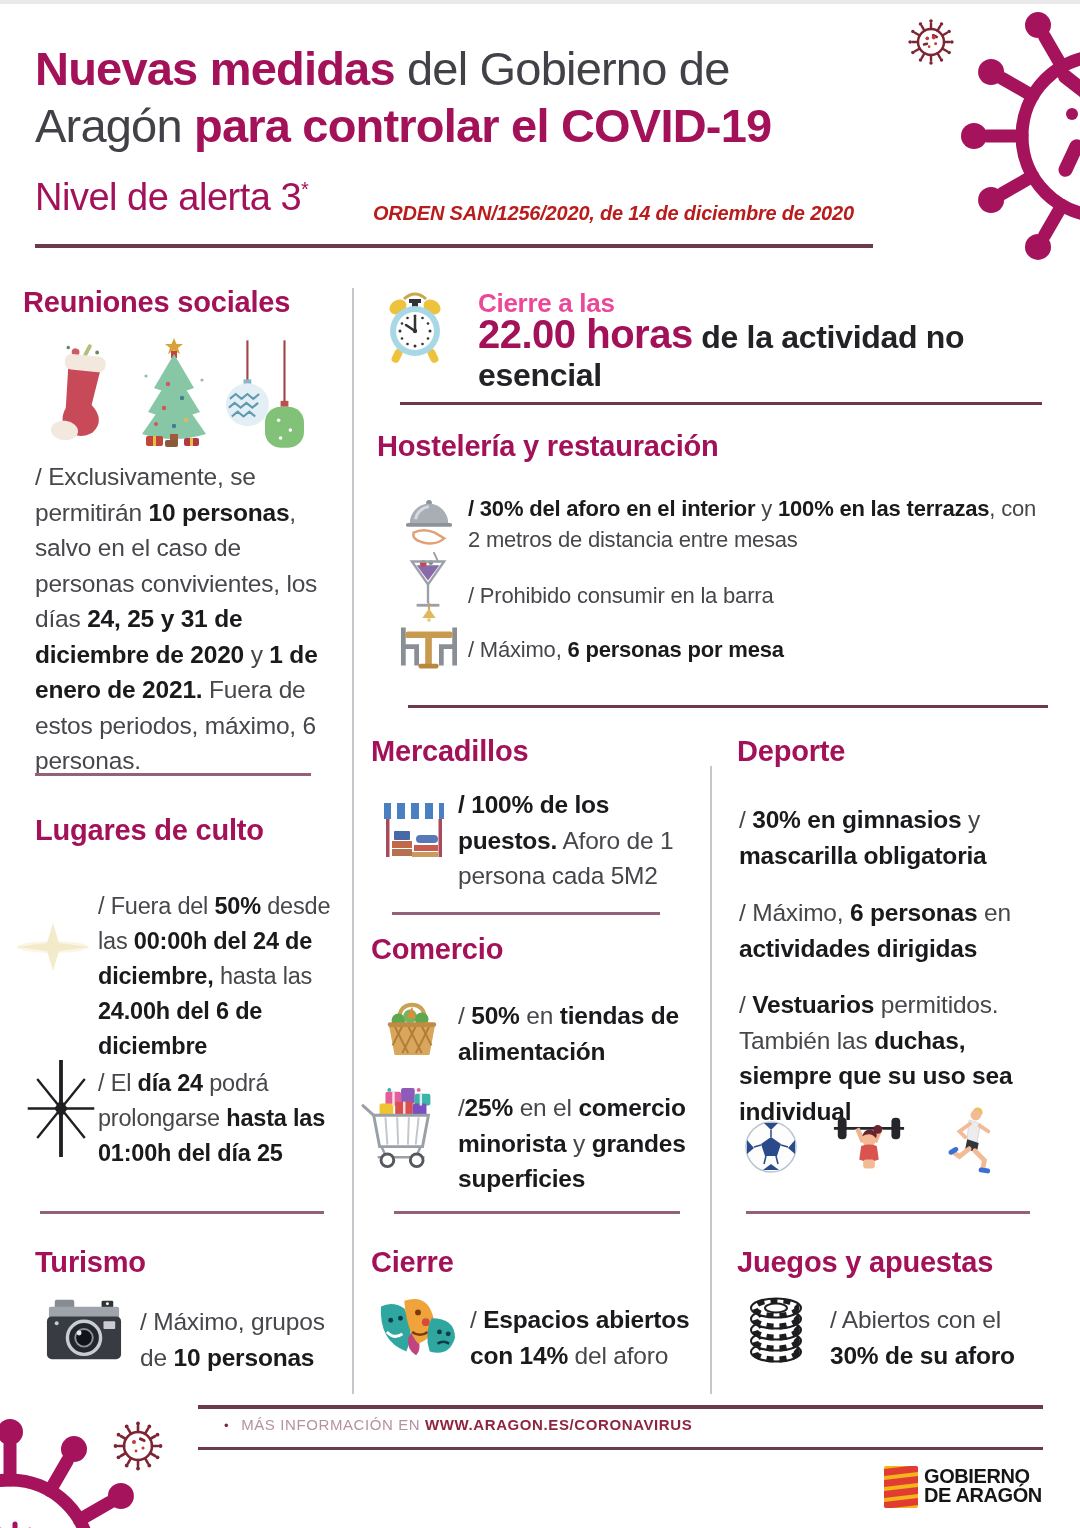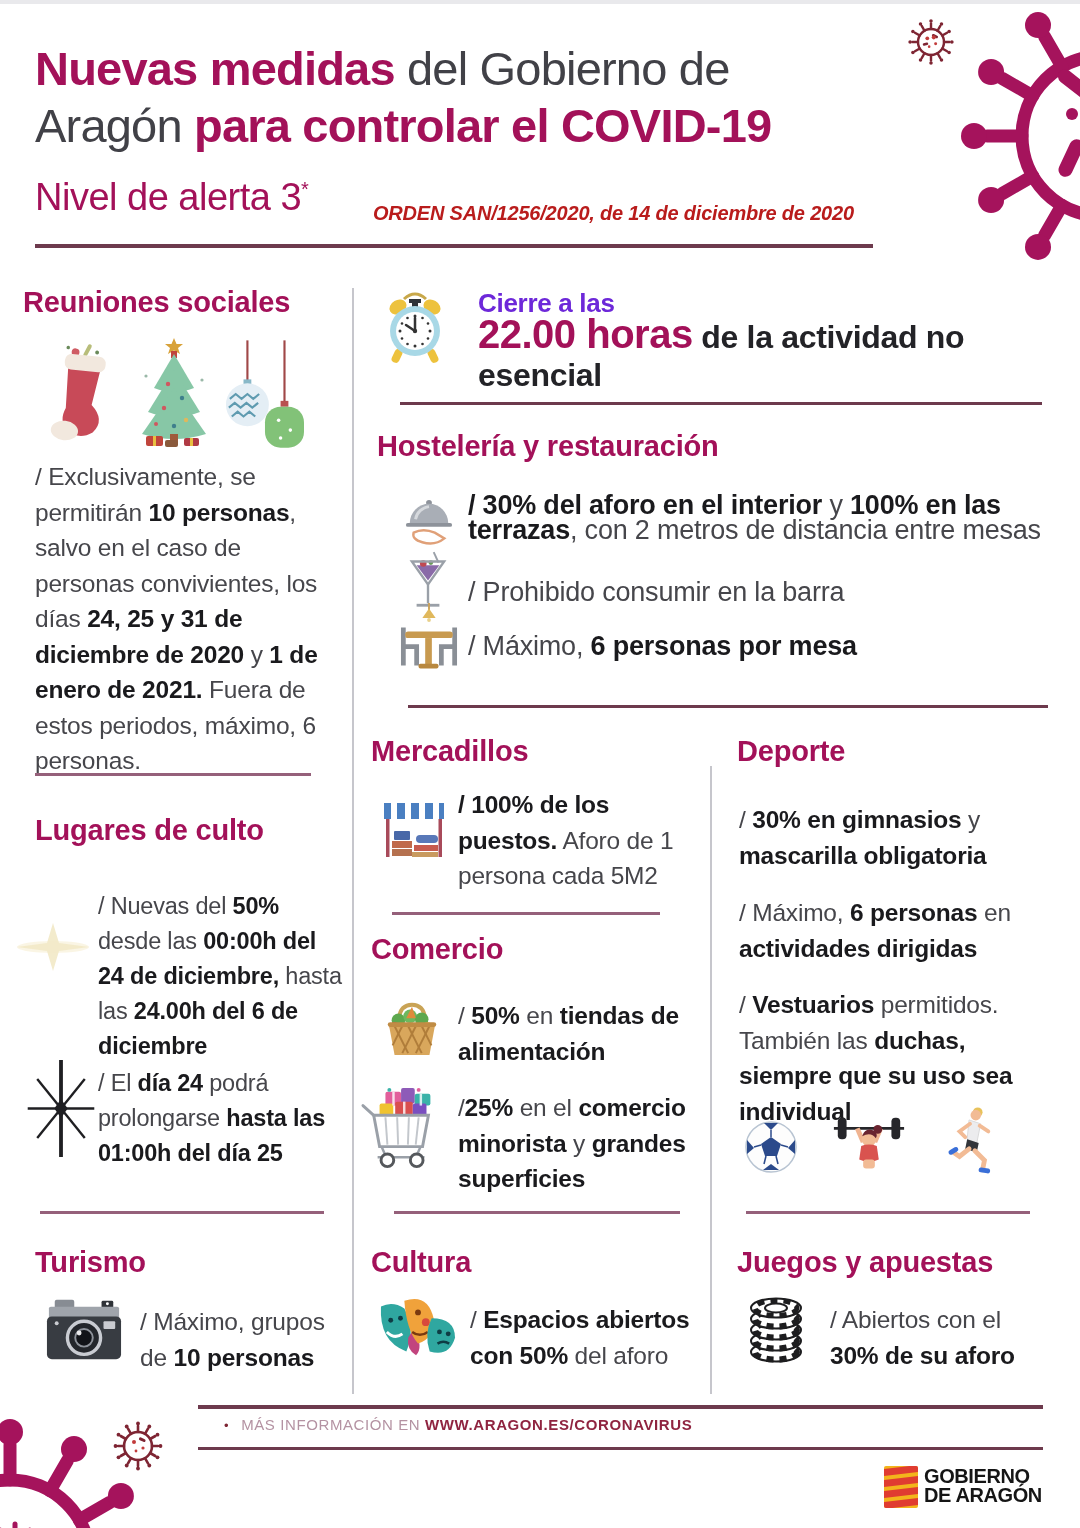--- a/index.html
+++ b/index.html
@@ -17,24 +17,24 @@
   .alert sup{font-size:20px;}
   .order{font-size:20px;font-style:italic;font-weight:700;color:#b91c1c;letter-spacing:-0.2px;}
   
   .rule{background:#6d3a4d;}
   .rule-light{background:#95607a;}
   .vline{width:2px;background:#c6c6cc;}
   
   .sec-title{font-size:29px;font-weight:700;color:var(--accent);letter-spacing:-0.2px;white-space:nowrap;}
   .body{font-size:24.5px;line-height:35.5px;letter-spacing:-0.2px;color:#46464b;font-weight:400;}
   .body .b{font-weight:700;color:#1a1a1d;}
-  .h-item{font-size:27px;line-height:25px;}
+  .h-item{font-size:22px;line-height:31px;}
   .sm{font-size:23.5px;line-height:35px;}
   
-  .closure-l1{font-size:26px;font-weight:700;color:#6d28d9;letter-spacing:-0.3px;}
+  .closure-l1{font-size:26px;font-weight:700;color:#ec4899;letter-spacing:-0.3px;}
   .closure-time{font-size:40px;font-weight:700;color:var(--accent);letter-spacing:-0.5px;}
   .closure-rest{font-size:32px;font-weight:700;color:#232327;letter-spacing:-0.3px;}
   
   .finfo{font-size:15px;letter-spacing:0.6px;white-space:nowrap;}
   .finfo .bullet{color:#7e2533;margin-right:12px;font-size:13px;}
   .finfo .lbl{color:#b492a2;font-weight:400;}
   .finfo .url{color:#8f2440;font-weight:700;}
   .logo-txt{font-size:20px;line-height:19px;font-weight:700;color:#151515;letter-spacing:-0.4px;white-space:nowrap;}
 </style>
 </head>
@@ -199,21 +199,21 @@
   <div class="abs body" style="left:35px;top:455px;width:305px"><span>/ Exclusivamente, se permitirán </span><span class="b">10 personas</span><span>, salvo en el caso de personas convivientes, los días </span><span class="b">24, 25 y 31 de diciembre de 2020</span><span> y </span><span class="b">1 de enero de 2021.</span><span> Fuera de estos periodos, máximo, 6 personas.</span></div>
 
   <div class="abs rule-light" style="left:35px;top:769px;width:276px;height:2.5px"></div>
 
   <div class="abs sec-title" style="left:35px;top:810px">Lugares de culto</div>
 
   <svg class="abs" style="left:15px;top:915px" width="76" height="56" viewBox="0 0 76 56">
     <ellipse cx="38" cy="28" rx="36" ry="6" fill="#f6efd2" opacity="0.6"></ellipse>
     <polygon points="38,4 44,24 74,28 44,32 38,52 32,32 2,28 32,24" fill="#f2e9c6" opacity="0.9"></polygon>
   </svg>
-  <div class="abs body sm" style="left:98px;top:885px;width:244px"><span>/ Nuevas del </span><span class="b">50%</span><span> desde las </span><span class="b">00:00h del 24 de diciembre,</span><span> hasta las </span><span class="b">24.00h del 6 de diciembre</span></div>
+  <div class="abs body sm" style="left:98px;top:885px;width:244px"><span>/ Fuera del </span><span class="b">50%</span><span> desde las </span><span class="b">00:00h del 24 de diciembre,</span><span> hasta las </span><span class="b">24.00h del 6 de diciembre</span></div>
 
   <svg class="abs" style="left:22px;top:1052px" width="78" height="105" viewBox="0 0 82 106">
     <line x1="41" y1="2" x2="41" y2="104" stroke="#1f1f22" stroke-width="4"></line>
     <line x1="6" y1="53" x2="76" y2="53" stroke="#1f1f22" stroke-width="2.5"></line>
     <line x1="16" y1="22" x2="66" y2="84" stroke="#1f1f22" stroke-width="2.5"></line>
     <line x1="66" y1="22" x2="16" y2="84" stroke="#1f1f22" stroke-width="2.5"></line>
     <polygon points="41,43 48,53 41,63 34,53" fill="#1f1f22"></polygon>
   </svg>
   <div class="abs body sm" style="left:98px;top:1062px;width:252px"><span>/ El </span><span class="b">día 24</span><span> podrá prolongarse </span><span class="b">hasta las 01:00h del día 25</span></div>
 
@@ -373,38 +373,38 @@
     <line x1="22" y1="62" x2="26" y2="71" stroke="#9aa0a8" stroke-width="2.5"></line>
     <line x1="62" y1="62" x2="58" y2="71" stroke="#9aa0a8" stroke-width="2.5"></line>
     <line x1="18" y1="73" x2="66" y2="73" stroke="#9aa0a8" stroke-width="2.5"></line>
     <circle cx="28" cy="76" r="6.5" fill="#ffffff" stroke="#55585c" stroke-width="3"></circle>
     <circle cx="58" cy="76" r="6.5" fill="#ffffff" stroke="#55585c" stroke-width="3"></circle>
   </svg>
   <div class="abs body" style="left:458px;top:1086px;width:252px"><span>/</span><span class="b">25%</span><span> en el </span><span class="b">comercio minorista</span><span> y </span><span class="b">grandes superficies</span></div>
 
   <div class="abs rule-light" style="left:394px;top:1207px;width:286px;height:2.5px"></div>
 
-  <div class="abs sec-title" style="left:371px;top:1242px">Cultura</div>
+  <div class="abs sec-title" style="left:371px;top:1242px">Cierre</div>
 
   <svg class="abs" style="left:377px;top:1287px" width="82" height="76" viewBox="0 0 84 78">
     <path d="M4 16 Q2 52 30 62 Q40 40 28 18 Q16 10 4 16 Z" fill="#2fa7a0"></path>
     <circle cx="14" cy="30" r="2.5" fill="#0e3c44"></circle>
       <circle cx="24" cy="28" r="2.5" fill="#0e3c44"></circle>
     <path d="M10 42 Q18 50 26 44" stroke="#ffffff" stroke-width="3" fill="none"></path>
     <path d="M38 38 Q48 58 40 66 Q30 60 32 48 Z" fill="#c2447e"></path>
     <path d="M28 10 Q52 2 58 28 Q60 48 42 54 Q30 40 28 10 Z" fill="#f0a23b"></path>
     <circle cx="42" cy="22" r="3" fill="#7a3a10"></circle>
     <circle cx="50" cy="32" r="4" fill="#d84a3c"></circle>
     <path d="M36 42 Q44 48 52 42" stroke="#7a3a10" stroke-width="2.5" fill="none"></path>
     <path d="M56 28 Q80 28 80 48 Q74 68 54 62 Q48 44 56 28 Z" fill="#2fa7a0"></path>
     <circle cx="64" cy="42" r="2.5" fill="#0e3c44"></circle>
       <circle cx="73" cy="44" r="2.5" fill="#0e3c44"></circle>
     <path d="M62 54 Q68 50 74 54" stroke="#0e3c44" stroke-width="2.5" fill="none"></path>
   </svg>
-  <div class="abs body" style="left:470px;top:1298px;width:255px"><span>/ </span><span class="b">Espacios abiertos con 50%</span><span> del aforo</span></div>
+  <div class="abs body" style="left:470px;top:1298px;width:255px"><span>/ </span><span class="b">Espacios abiertos con 14%</span><span> del aforo</span></div>
 
   <div class="abs sec-title" style="left:737px;top:731px">Deporte</div>
 
   <div class="abs body" style="left:739px;top:798px;width:305px"><span>/ </span><span class="b">30% en gimnasios</span><span> y </span><span class="b">mascarilla obligatoria</span></div>
   <div class="abs body" style="left:739px;top:891px;width:305px"><span>/ Máximo, </span><span class="b">6 personas</span><span> en </span><span class="b">actividades dirigidas</span></div>
   <div class="abs body" style="left:739px;top:983px;width:315px"><span>/ </span><span class="b">Vestuarios</span><span> permitidos. También las </span><span class="b">duchas, siempre que su uso sea individual</span></div>
 
   <svg class="abs" style="left:744px;top:1116px" width="54" height="54" viewBox="0 0 54 54">
     <circle cx="27" cy="27" r="25" fill="#fdfdfd" stroke="#b8c4d2" stroke-width="1.5"></circle>
     <polygon points="27,17 37,24 33,36 21,36 17,24" fill="#2b4a8b"></polygon>

